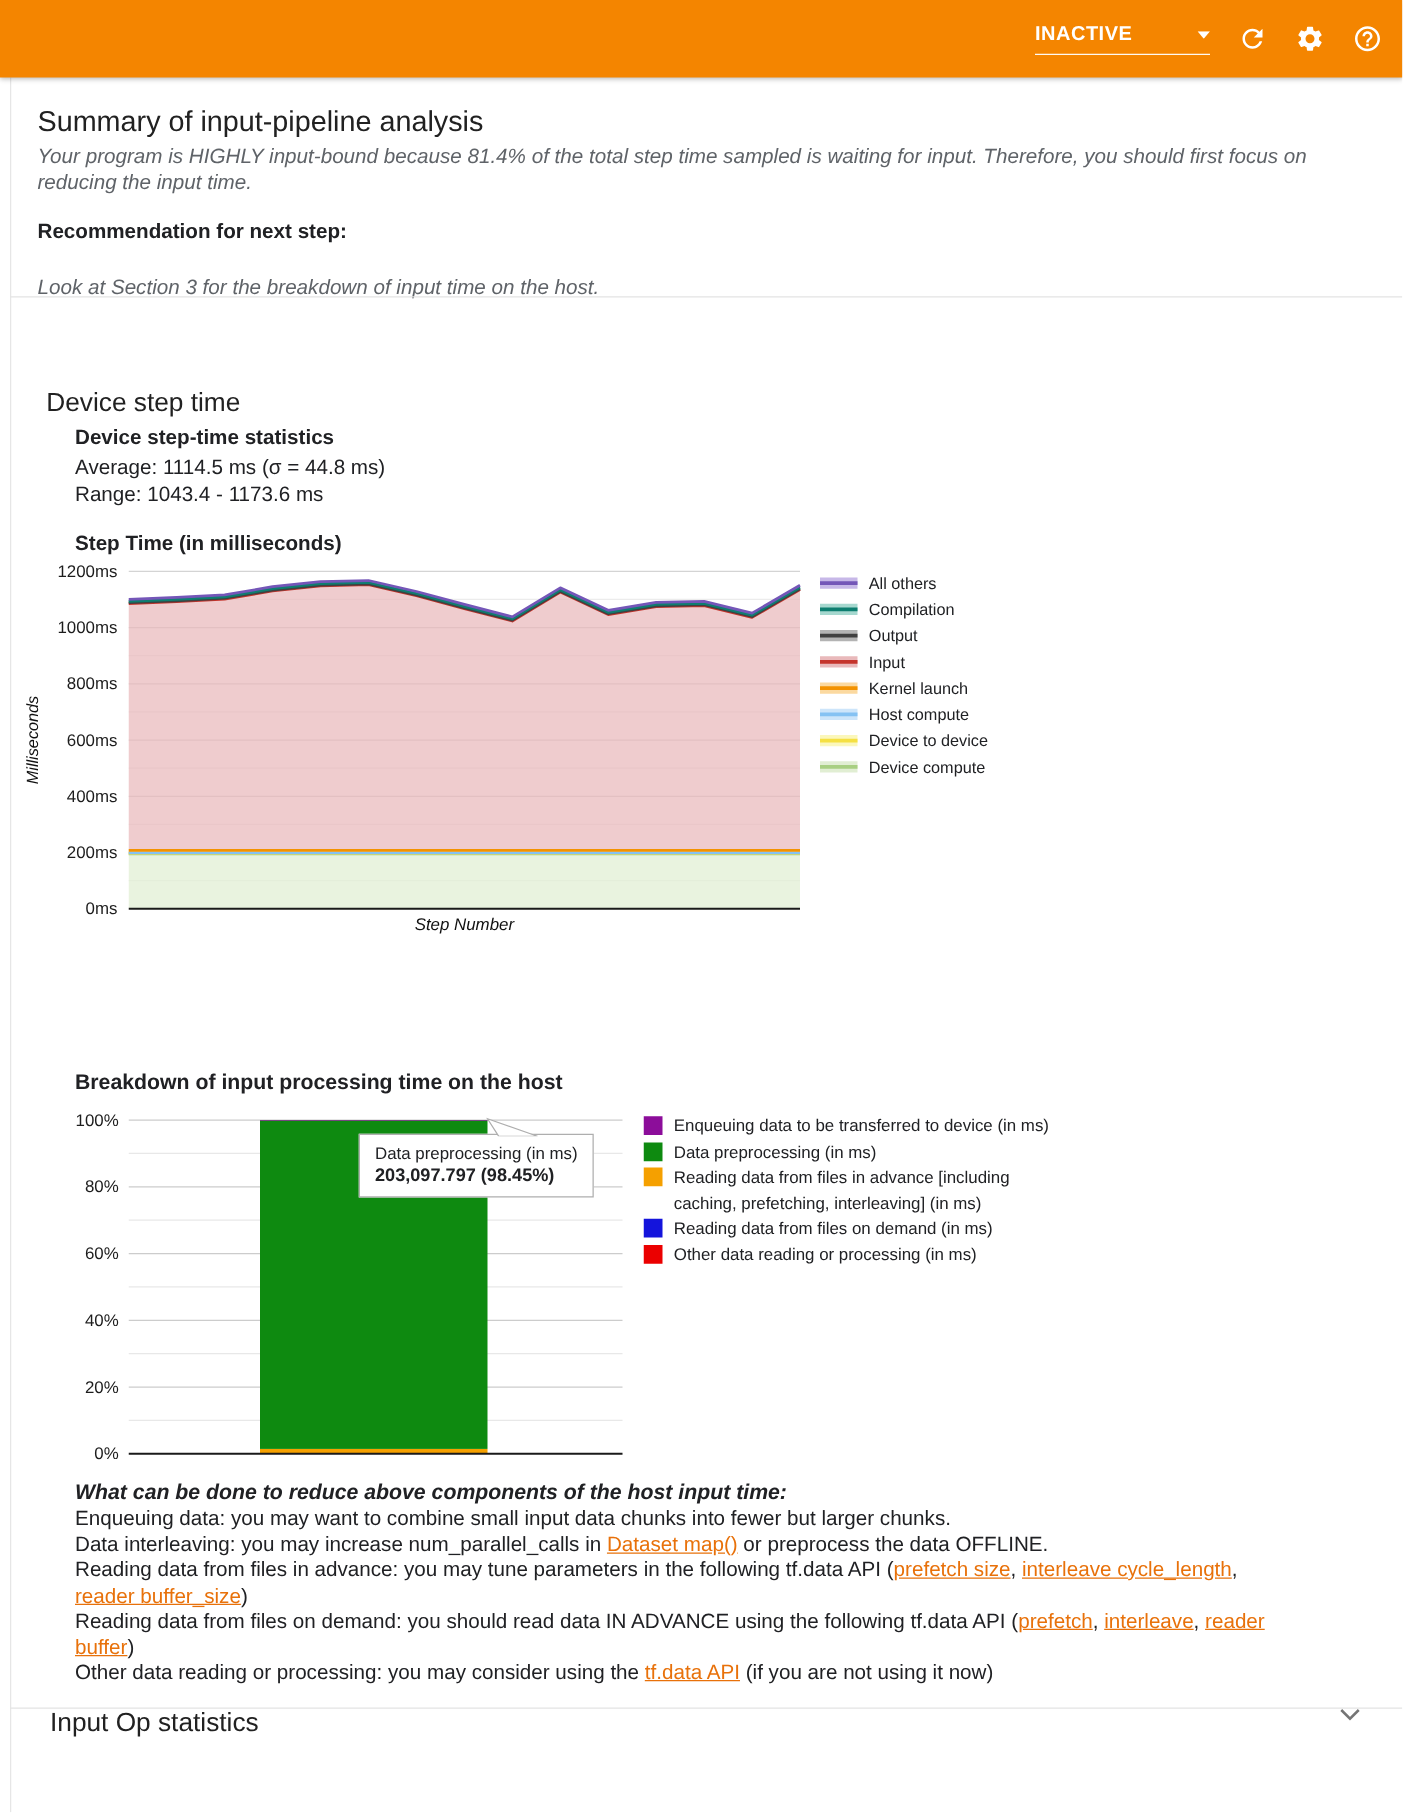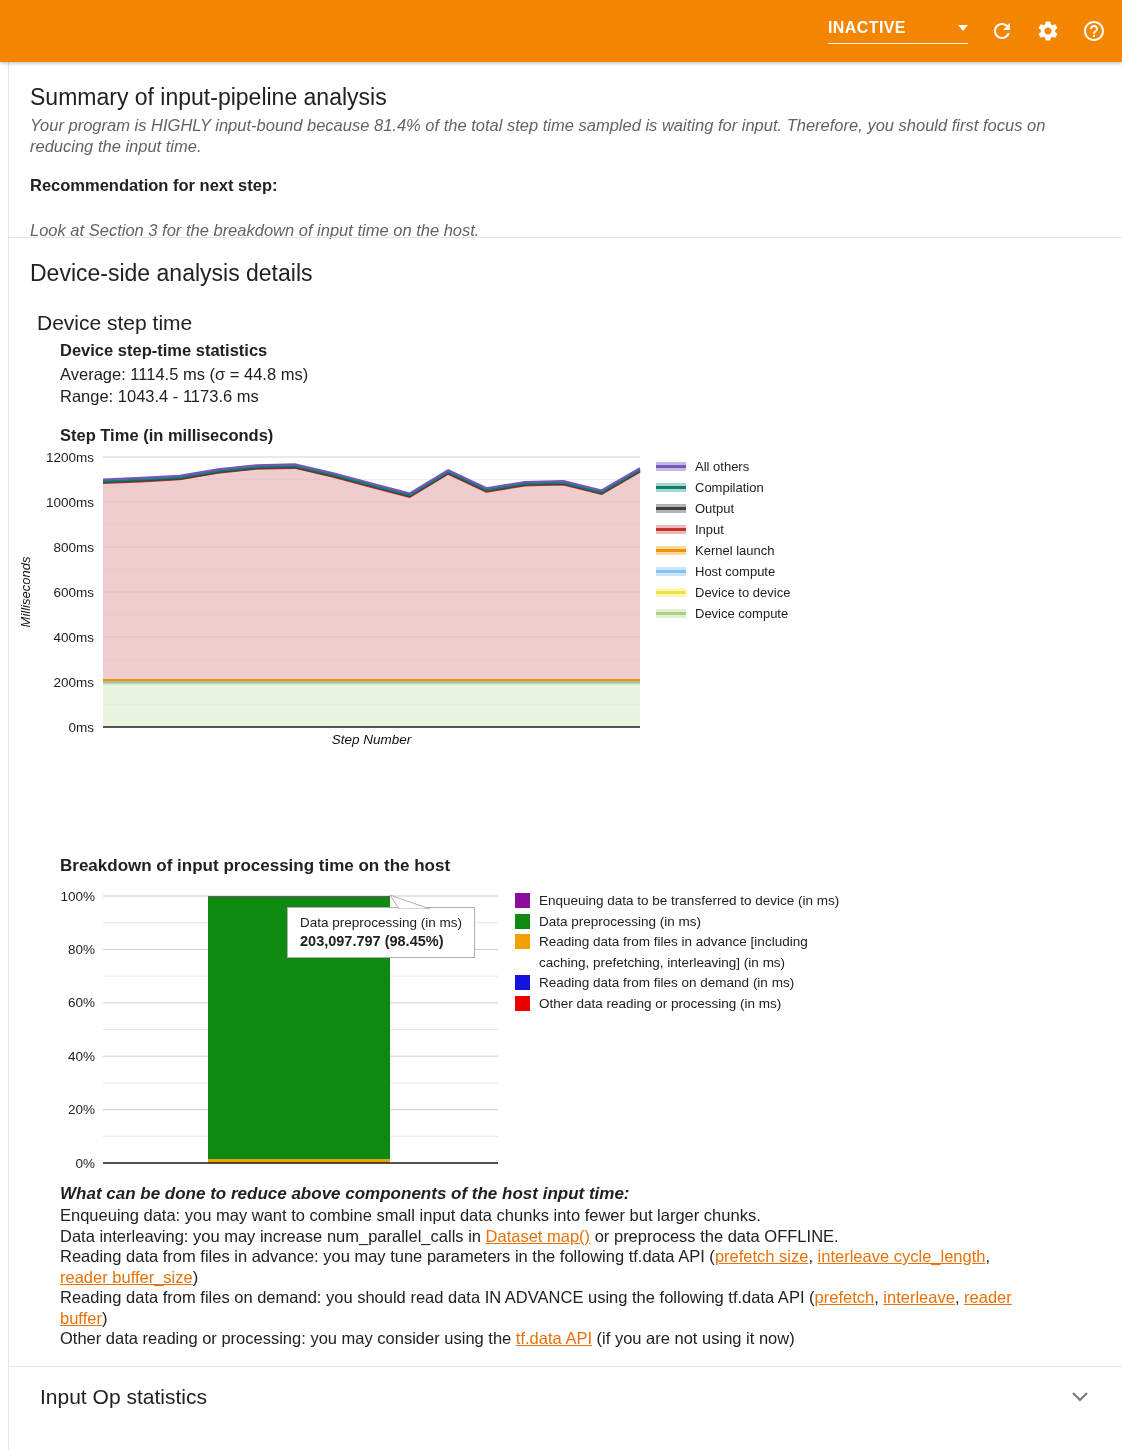--- a/index.html
+++ b/index.html
@@ -42,21 +42,21 @@
   .tooltip .tl{font-size:13.5px;color:#202124;white-space:nowrap;}
   .tooltip .tv{font-size:14.5px;font-weight:700;color:#202124;margin-top:3px;white-space:nowrap;}
   .tooltip-tri{left:383px;top:894px;z-index:4;}
 
   
   .advice-title{font-weight:700;font-size:17px;color:#202124;font-style:italic;}
   .advice-line{font-size:16.5px;color:#202124;line-height:20.5px;white-space:nowrap;}
   .lnk{color:#E8710A;text-decoration:underline;cursor:pointer;}
 
   
-  .inputop-row{left:8px;top:1367px;width:1114px;height:60px;display:flex;align-items:center;
+  .inputop-row{left:8px;top:1367px;width:1114px;height:60px;display:flex;align-items:flex-start;
                justify-content:space-between;padding:0 34px 0 32px;box-sizing:border-box;cursor:pointer;}
   .inputop-title{font-size:21px;font-weight:400;color:#212121;}
   svg text{font-family:"Liberation Sans",sans-serif;}
 </style>
 </head>
 <body>
 
 <div id="canvas">
 
   <div class="abs appbar">
@@ -87,21 +87,20 @@
 
   <div class="abs left-border"></div>
 
   <h1 class="abs sec" style="left:30px;top:84px;">Summary of input-pipeline analysis</h1>
   <div class="abs italic-note" style="left:30px;top:115px;width:1062px;">Your program is HIGHLY input-bound because 81.4% of the total step time sampled is waiting for input. Therefore, you should first focus on reducing the input time.</div>
   <div class="abs bold-line" style="left:30px;top:176px;">Recommendation for next step:</div>
   <div class="abs italic-note" style="left:30px;top:199px;margin-top:21px;">Look at Section 3 for the breakdown of input time on the host.</div>
 
   <div class="abs divider" style="left:8px;top:237px;width:1114px;"></div>
 
-  <h1 class="abs sec" style="left:30px;top:260px;">Device-side analysis details</h1>
   <h2 class="abs sub" style="left:37px;top:311px;">Device step time</h2>
   <div class="abs bold-line" style="left:60px;top:341px;">Device step-time statistics</div>
   <div class="abs stat-line" style="left:60px;top:363px;">Average: 1114.5 ms (σ = 44.8 ms)</div>
   <div class="abs stat-line" style="left:60px;top:385px;">Range: 1043.4 - 1173.6 ms</div>
   <div class="abs chart-title" style="left:60px;top:426px;">Step Time (in milliseconds)</div>
 
   <svg id="device-chart-svg" class="abs" style="left:15px;top:448px;" width="650" height="300" viewBox="0 0 650 300">
       <line x1="88" x2="625" y1="256.5" y2="256.5" stroke="#ececec" stroke-width="1"></line>
       <line x1="88" x2="625" y1="234" y2="234" stroke="#d4d4d4" stroke-width="1"></line>
       <line x1="88" x2="625" y1="211.5" y2="211.5" stroke="#ececec" stroke-width="1"></line>

